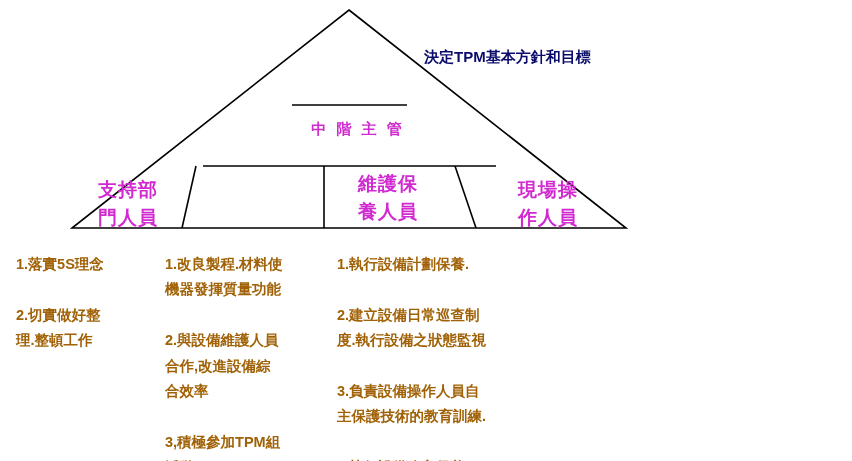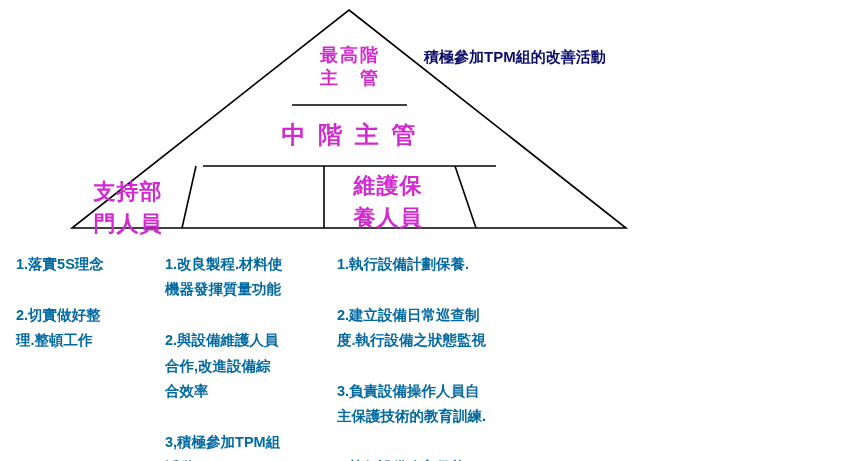--- a/index.html
+++ b/index.html
@@ -36,28 +36,28 @@
     line-height: 1.25;
   }
   .tier-top {
     left: 270px;
     top: 44px;
     width: 160px;
     font-size: 18px;
     letter-spacing: 2px;
   }
   .tier-mid {
-    left: 240px;
+    left: 248px;
     top: 120px;
     width: 220px;
-    font-size: 24px;
+    font-size: 15px;
     letter-spacing: 3px;
   }
   .base-col {
-    font-size: 22px;
+    font-size: 19px;
     line-height: 1.45;
     letter-spacing: 1px;
   }
   .base-1 { left: 70px;  top: 176px; width: 116px; }
   .base-2 { left: 198px; top: 176px; width: 116px; }
   .base-3 { left: 330px; top: 170px; width: 116px; }
   .base-4 { left: 490px; top: 176px; width: 116px; }
 
   .note {
     position: absolute;
@@ -65,21 +65,21 @@
     font-weight: bold;
     font-size: 15px;
     white-space: pre;
     font-family: "Liberation Sans", sans-serif;
   }
   .note-top { left: 424px; top: 48px; }
   .note-mid { left: 528px; top: 112px; }
 
   .detail {
     position: absolute;
-    color: #0369a1;
+    color: #a16207;
     font-weight: bold;
     font-size: 14.5px;
     line-height: 1.75;
     font-family: "Liberation Sans", sans-serif;
     white-space: pre-wrap;
   }
   .detail-1 { left: 16px;  top: 252px; width: 140px; }
   .detail-2 { left: 165px; top: 252px; width: 162px; }
   .detail-3 { left: 337px; top: 252px; width: 186px; }
   .detail-4 { left: 560px; top: 252px; width: 290px; }
@@ -95,30 +95,30 @@
 
     <line x1="292" y1="105" x2="407" y2="105" stroke="#000000" stroke-width="1.6"></line>
 
     <line x1="203" y1="166" x2="496" y2="166" stroke="#000000" stroke-width="1.6"></line>
 
     <line x1="196" y1="166" x2="182" y2="228" stroke="#000000" stroke-width="1.6"></line>
     <line x1="324" y1="166" x2="324" y2="228" stroke="#000000" stroke-width="1.6"></line>
     <line x1="455" y1="166" x2="476" y2="228" stroke="#000000" stroke-width="1.6"></line>
   </svg>
 
-  <div class="lbl tier-top">最高階
-主　管</div>
   <div class="lbl tier-mid">中 階 主 管</div>
 
   <div class="lbl base-col base-1">支持部
 門人員</div>
   <div class="lbl base-col base-3">維護保
 養人員</div>
+  <div class="lbl base-col base-4">現場操
+作人員</div>
 
-  <div class="note note-top">積極參加TPM組的改善活動</div>
+  <div class="note note-top">決定TPM基本方針和目標</div>
 
   <div class="detail detail-1">1.落實5S理念
 
 2.切實做好整
 理.整頓工作</div>
   <div class="detail detail-2">1.改良製程.材料使
 機器發揮質量功能
 
 2.與設備維護人員
 合作,改進設備綜

